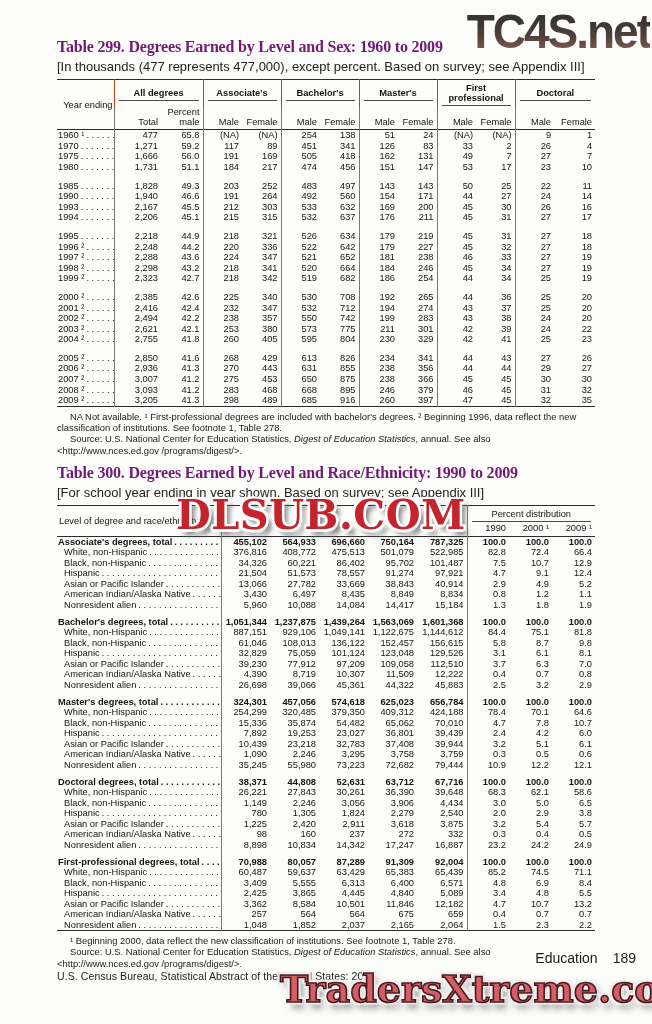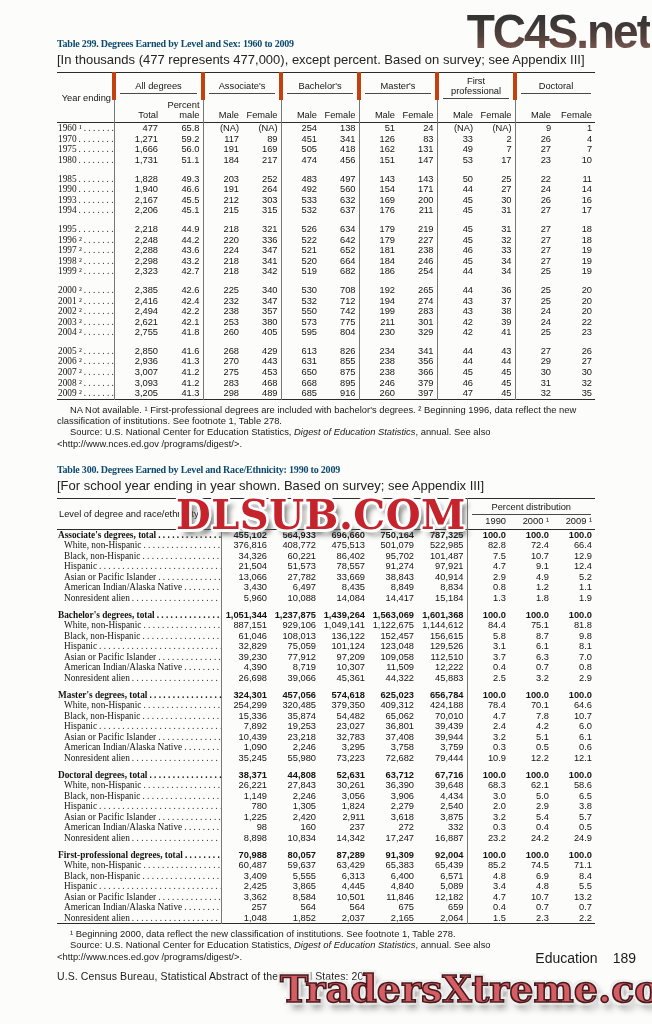--- a/index.html
+++ b/index.html
@@ -3,42 +3,42 @@
 <meta charset="utf-8">
 <style>
   html,body{margin:0;padding:0;background:#888;}
   .page{position:relative;width:652px;height:1024px;background:#fcfcfa;overflow:hidden;
         color:#1b1b1b;font-family:"Liberation Sans",sans-serif;}
 
   
   .t-block{position:absolute;left:57px;width:538px;}
   #blk299{top:38px;}
   #blk300{top:464px;}
-  .t-title{font-family:"Liberation Serif",serif;font-weight:bold;font-size:10px;
-           letter-spacing:-0.2px;margin:0 0 3px 0;color:#0c4a6e;}
+  .t-title{font-family:"Liberation Serif",serif;font-weight:bold;font-size:16px;
+           letter-spacing:-0.2px;margin:0 0 3px 0;color:#701a75;}
   .t-sub{font-size:13px;margin:0 0 5px 0;color:#232323;}
 
   table{border-collapse:collapse;table-layout:fixed;width:538px;font-size:9.3px;color:#141414;}
   thead{border-top:1.6px solid #2b2b2b;border-bottom:1.4px solid #2b2b2b;}
   tbody{border-bottom:1.6px solid #2b2b2b;}
   th{font-weight:normal;}
   .gl{display:block;border-bottom:1px solid #4a4a4a;margin:0 3px;padding:2px 0 2px;text-align:center;}
   .h2 th.sh{text-align:right;vertical-align:bottom;padding:1px 3px 2px 0;line-height:9.6px;}
   td.num{text-align:right;padding:0 3px 0 0;height:10.6px;line-height:10.6px;overflow:hidden;}
-  td.lbl{display:flex;align-items:flex-start;padding:0 0 0 1px;height:10.6px;line-height:10.6px;overflow:hidden;font-family:Liberation Serif, serif;}
+  td.lbl{display:flex;align-items:flex-start;padding:0 0 0 1px;height:10.6px;line-height:10.6px;overflow:hidden;}
   .txt{white-space:nowrap;}
   .fill{flex:1 1 auto;overflow:hidden;white-space:nowrap;margin-left:2px;}
   .fill::before{content:". . . . . . . . . . . . . . . . . . . . . . . . . . . . . . . . . . . . . . . . . .";}
   .ind .txt{padding-left:6px;}
   tr.bold{font-weight:bold;}
   tr.spacer td{height:6px;}
 
   
   #t299 .h1 th.stub{text-align:right;vertical-align:middle;padding-left:2px;}
-  #t299 .h1 th:not(:first-child){border-left:4px solid #c2410c;}
+  #t299 .h1 th:not(:first-child){border-left:1px solid #c2410c;font-weight:bold;}
   #t299 .h2 th:nth-child(odd){border-left:1px solid #787878;}
   #t299 tbody td:nth-child(2n){border-left:1px solid #787878;}
 
   
   #t300 th.stub3{text-align:left;vertical-align:middle;padding-left:2px;}
   #t300 th.c2,#t300 th.pdist{border-left:1px solid #787878;}
   #t300 .h2 th:first-child{border-left:1px solid #787878;}
   #t300 tbody td:nth-child(2),#t300 tbody td:nth-child(7){border-left:1px solid #787878;}
   #t300 tr.spacer td{height:4.5px;}
   #t300 td.num,#t300 td.lbl{height:10.5px;line-height:10.5px;}

